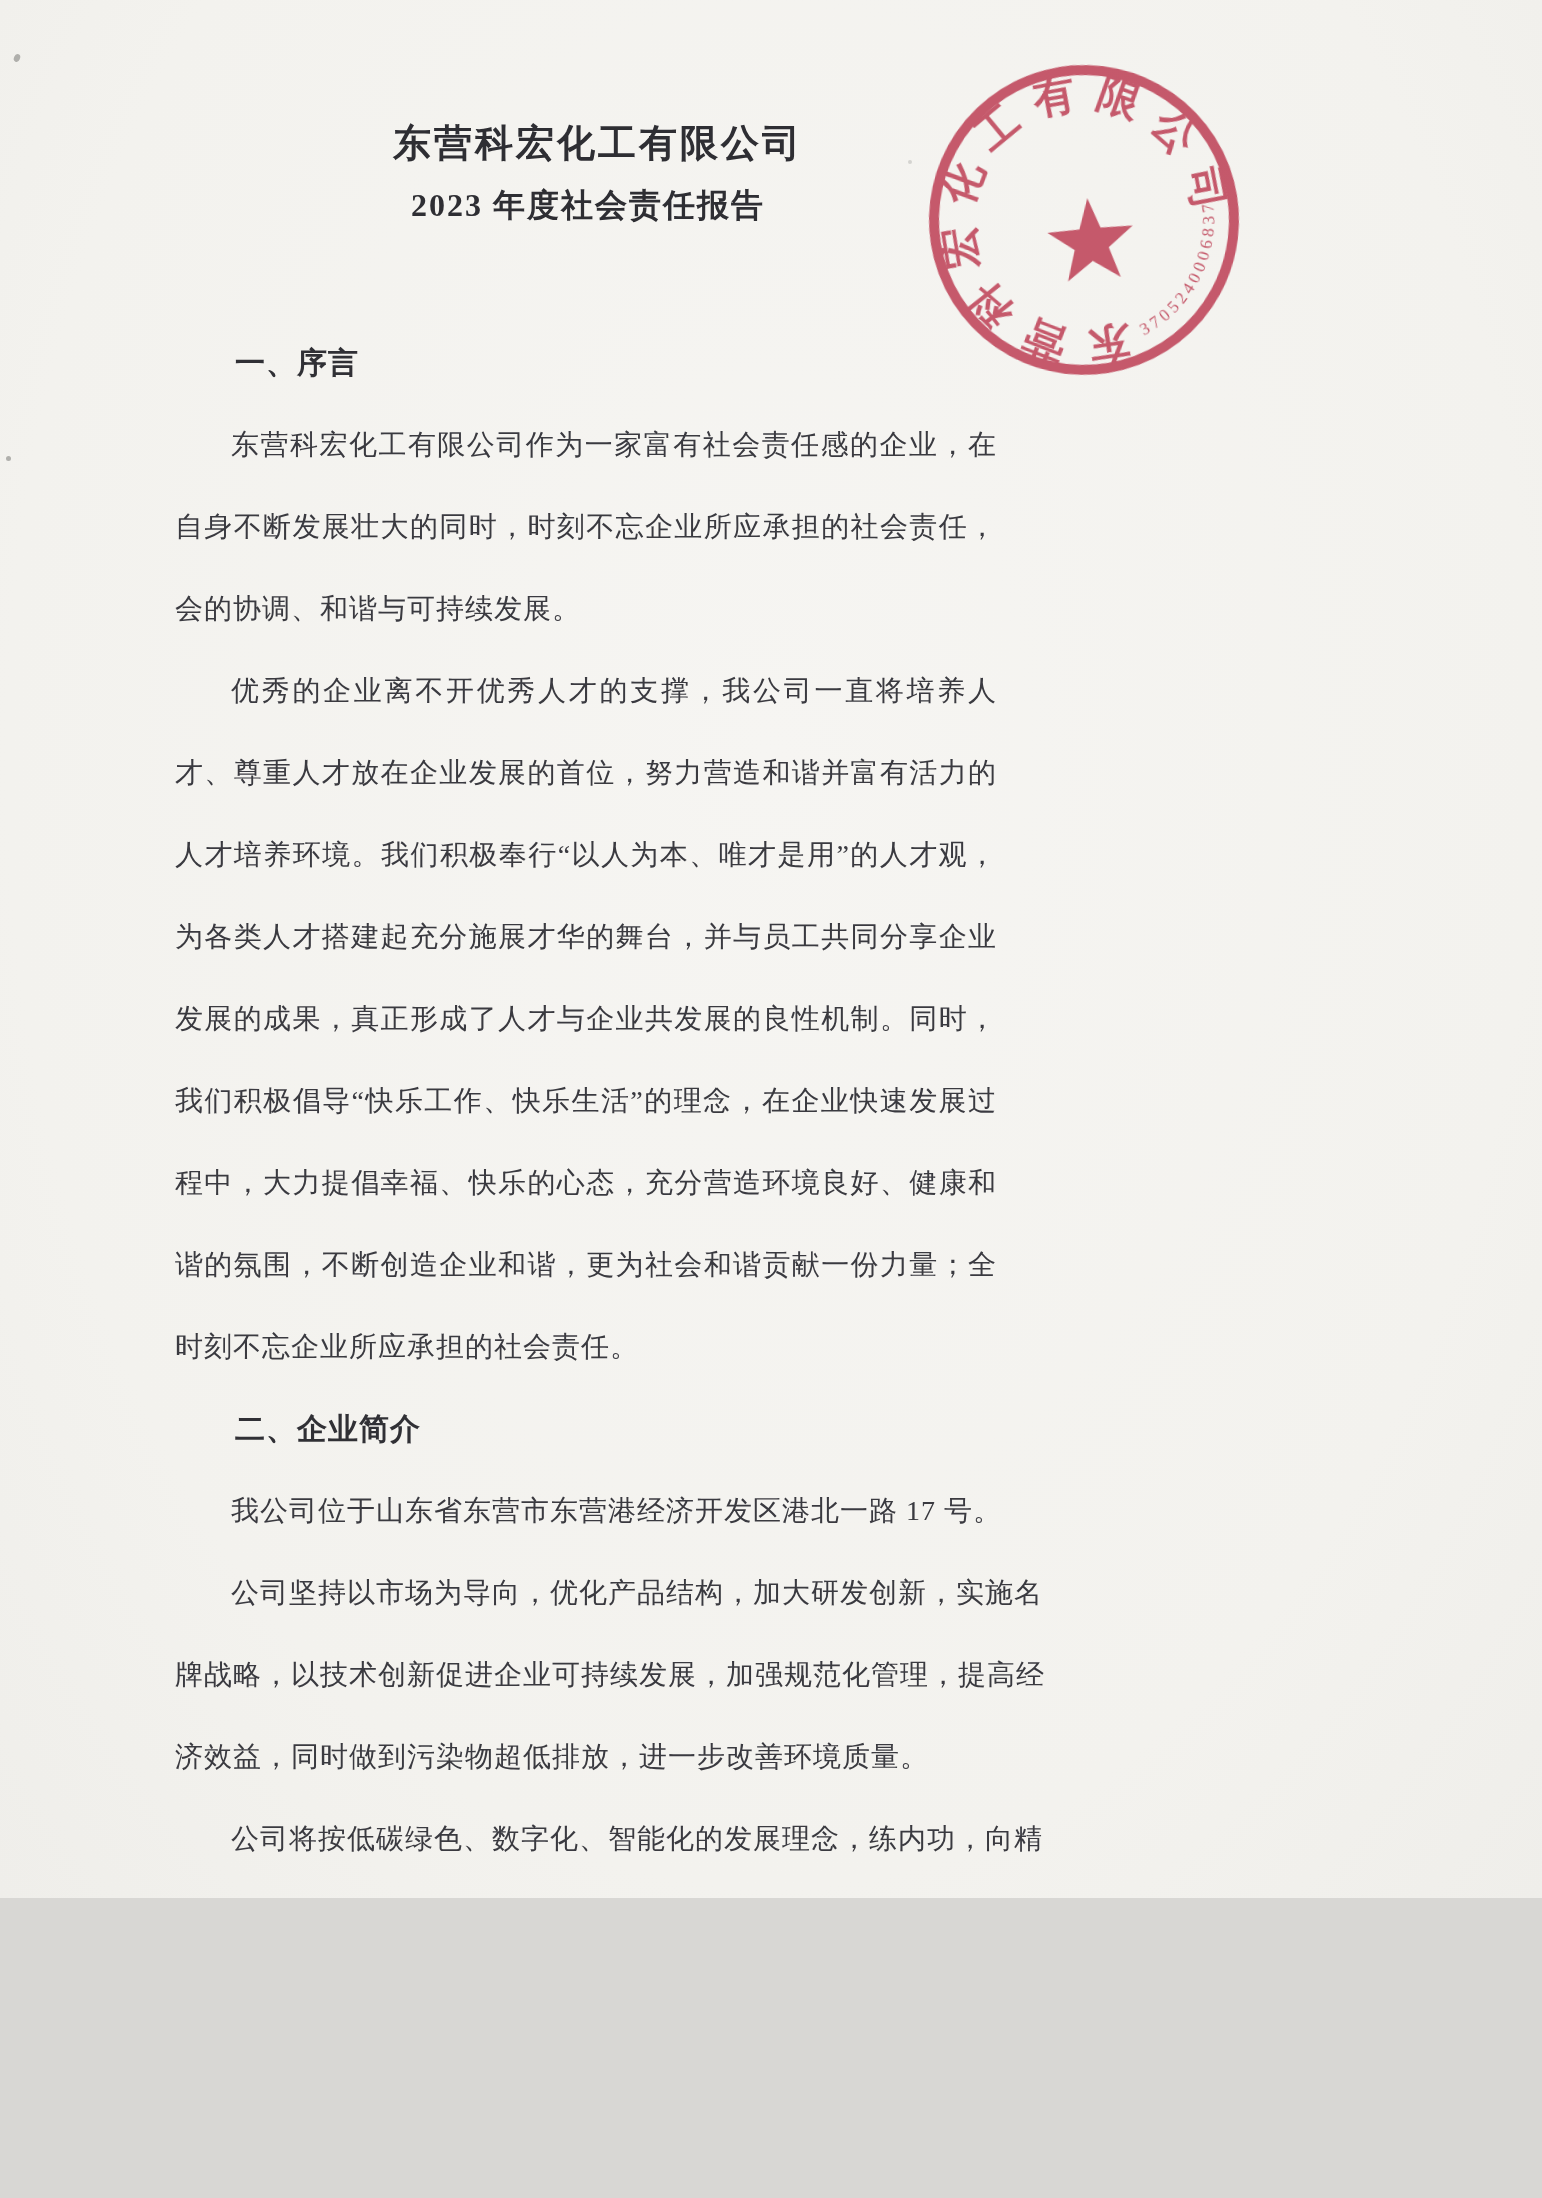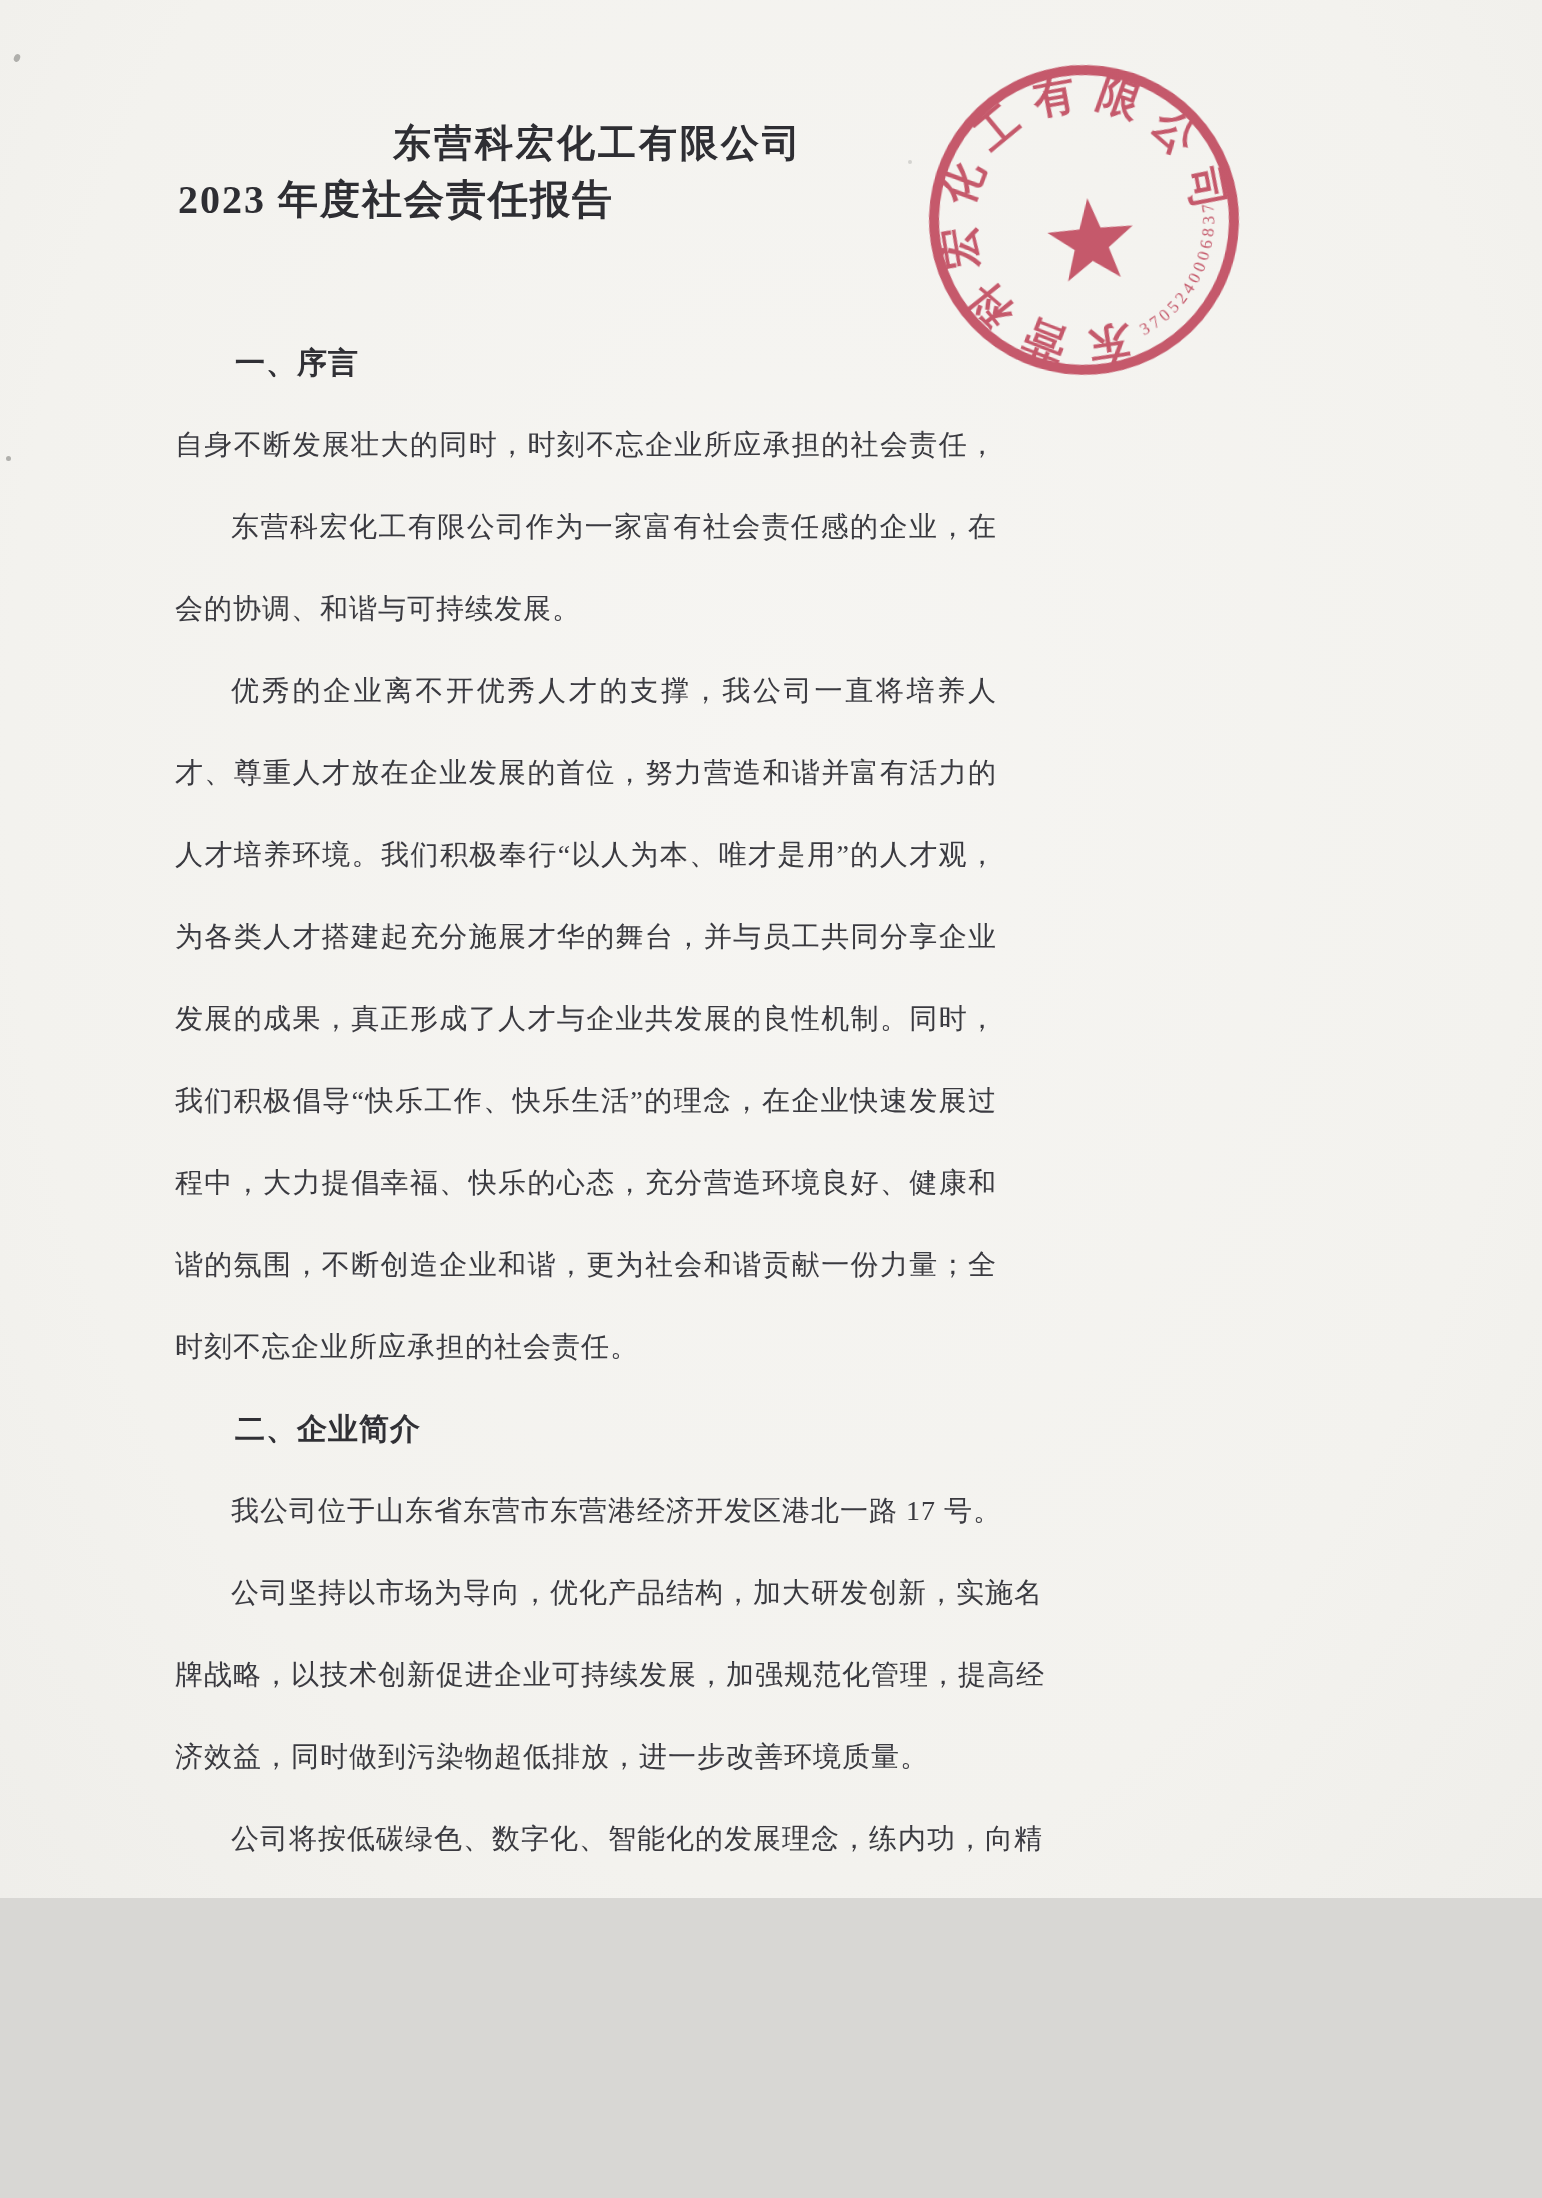--- a/index.html
+++ b/index.html
@@ -13,23 +13,23 @@
     font-family:"Liberation Serif","DejaVu Serif",serif;
     color:#38383d;
   }
   .doc-title{
     position:absolute;top:118px;left:160px;width:820px;
     text-align:center;transform:translateX(28px);
     font-size:38px;font-weight:bold;letter-spacing:3px;color:#2e2e33;
     white-space:nowrap;
   }
   .doc-subtitle{
-    position:absolute;top:172px;left:160px;width:820px;
-    transform:translateX(18px);
-    font-size:40px;font-weight:bold;letter-spacing:2px;color:#2e2e33;
+    position:absolute;top:184px;left:160px;width:820px;
+    text-align:center;transform:translateX(18px);
+    font-size:32px;font-weight:bold;letter-spacing:2px;color:#2e2e33;
     white-space:nowrap;
   }
   .lines{
     position:absolute;left:175px;top:322px;width:822px;
   }
   .ln{
     height:82px;line-height:82px;font-size:28px;
     white-space:nowrap;color:#3a3a40;letter-spacing:1px;
   }
   .ln.j{text-align:justify;text-align-last:justify;}
@@ -77,22 +77,22 @@
     <text font-size="42" letter-spacing="16" fill="currentColor" font-weight="bold">
       <textPath href="#sealTextArc" startOffset="0">东营科宏化工有限公司</textPath>
     </text>
     <text font-size="17" letter-spacing="4" fill="currentColor">
       <textPath href="#sealNumArc" startOffset="10">3705240006837</textPath>
     </text>
   </svg>
 
   <div class="lines">
       <div class="ln heading">一、序言</div>
+      <div class="ln j indent">东营科宏化工有限公司作为一家富有社会责任感的企业，在</div>
       <div class="ln j">自身不断发展壮大的同时，时刻不忘企业所应承担的社会责任，</div>
-      <div class="ln j indent">东营科宏化工有限公司作为一家富有社会责任感的企业，在</div>
       <div class="ln">会的协调、和谐与可持续发展。</div>
       <div class="ln j indent">优秀的企业离不开优秀人才的支撑，我公司一直将培养人</div>
       <div class="ln j">才、尊重人才放在企业发展的首位，努力营造和谐并富有活力的</div>
       <div class="ln j">人才培养环境。我们积极奉行“以人为本、唯才是用”的人才观，</div>
       <div class="ln j">为各类人才搭建起充分施展才华的舞台，并与员工共同分享企业</div>
       <div class="ln j">发展的成果，真正形成了人才与企业共发展的良性机制。同时，</div>
       <div class="ln j">我们积极倡导“快乐工作、快乐生活”的理念，在企业快速发展过</div>
       <div class="ln j">程中，大力提倡幸福、快乐的心态，充分营造环境良好、健康和</div>
       <div class="ln j">谐的氛围，不断创造企业和谐，更为社会和谐贡献一份力量；全</div>
       <div class="ln">时刻不忘企业所应承担的社会责任。</div>

